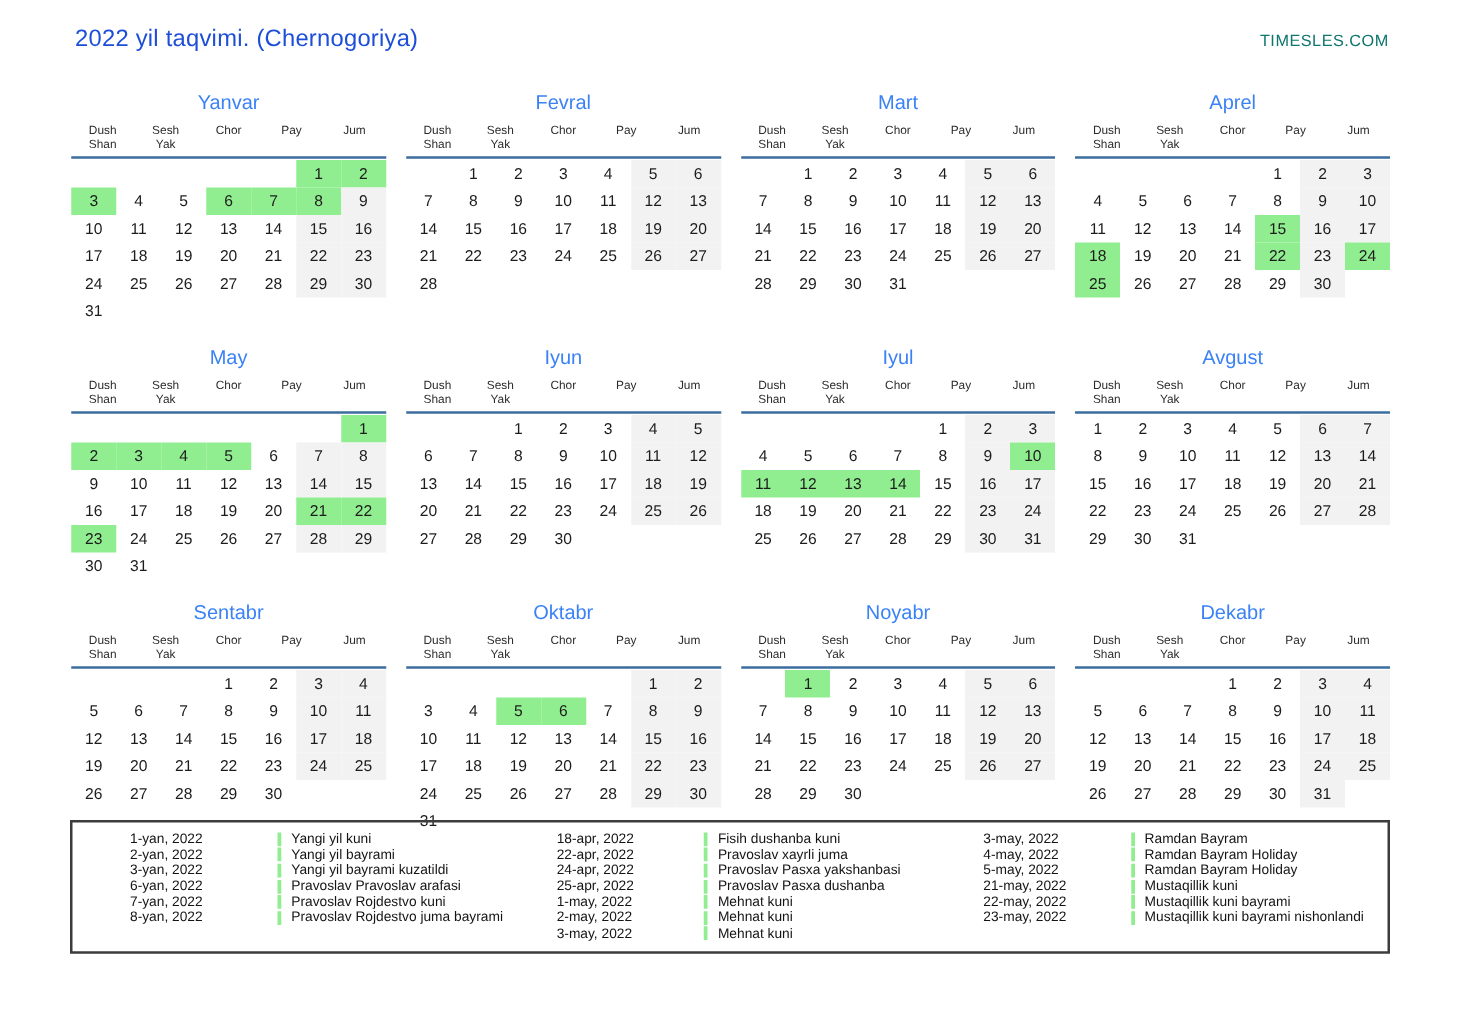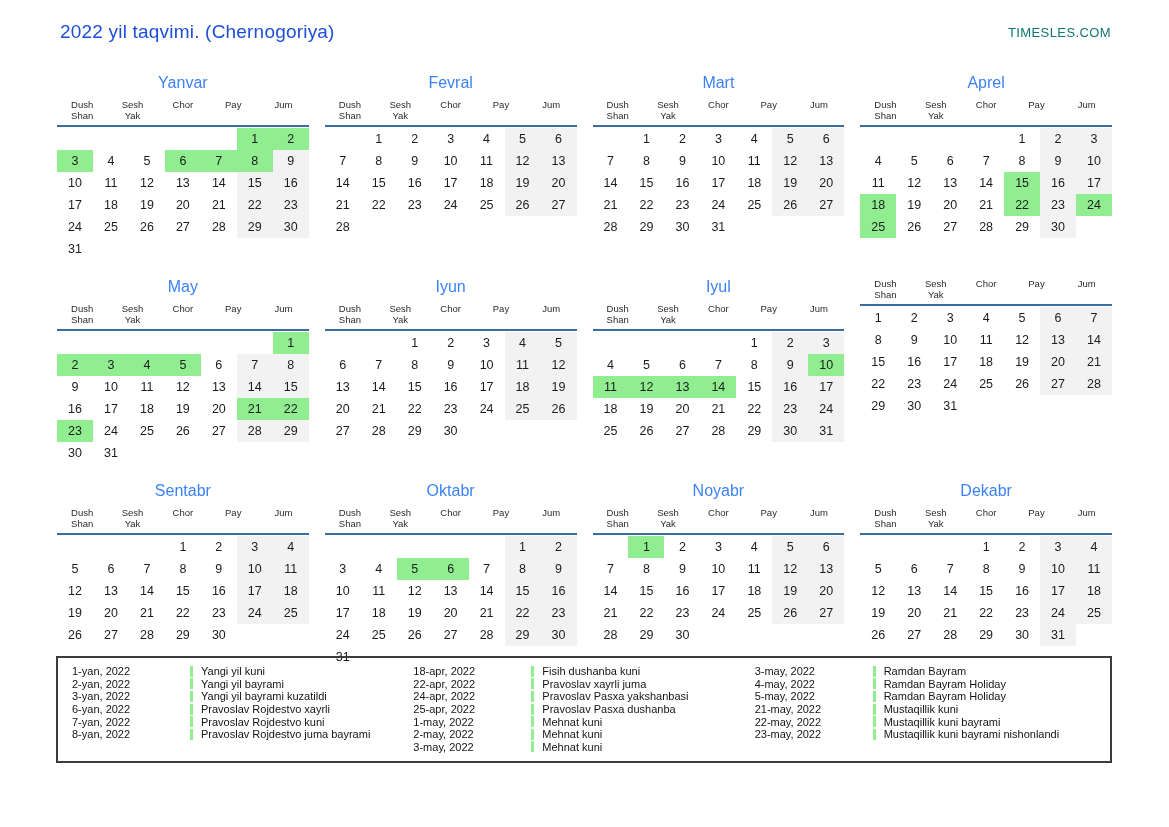--- a/index.html
+++ b/index.html
@@ -55,21 +55,21 @@
 
   
   .legend {
     position: absolute; left: 56px; right: 57px; top: 656px;
     border: 2px solid #3c3c3c;
     padding: 7px 14px 8px 14px;
     display: flex;
   }
   .legend-col { flex: 1 1 0; }
   .legend-row { display: flex; align-items: center; height: 12.6px; }
-  .legend-date { width: 118px; font-size: 11px; color: #141414; flex: 0 0 auto; }
+  .legend-date { width: 118px; font-size: 11px; color: #141414; flex: 0 0 auto; margin-left: 32px; }
   .legend-bar {
     width: 3px; height: 11px; background: #90ee90;
     margin-right: 8px; flex: 0 0 auto;
   }
   .legend-name { font-size: 11px; color: #141414; white-space: nowrap; text-align: center; }
 </style>
 </head>
 <body>
 
 <div class="page">
@@ -431,20 +431,21 @@
           <div class="day-cell">25</div>
           <div class="day-cell">26</div>
           <div class="day-cell">27</div>
           <div class="day-cell">28</div>
           <div class="day-cell">29</div>
           <div class="day-cell weekend">30</div>
           <div class="day-cell weekend">31</div>
         </div>
       </div>
       <div class="month">
+        <div class="month-title">Avgust</div>
         <div class="day-headers">
           <span>Dush</span>
           <span>Sesh</span>
           <span>Chor</span>
           <span>Pay</span>
           <span>Jum</span>
           <span>Shan</span>
           <span>Yak</span>
         </div>
         <div class="weeks">
@@ -703,21 +704,21 @@
           <span class="legend-name">Yangi yil bayrami</span>
         </div>
         <div class="legend-row">
           <span class="legend-date">3-yan, 2022</span>
           <span class="legend-bar"></span>
           <span class="legend-name">Yangi yil bayrami kuzatildi</span>
         </div>
         <div class="legend-row">
           <span class="legend-date">6-yan, 2022</span>
           <span class="legend-bar"></span>
-          <span class="legend-name">Pravoslav Rojdestvo xayrli</span>
+          <span class="legend-name">Pravoslav Pravoslav arafasi</span>
         </div>
         <div class="legend-row">
           <span class="legend-date">7-yan, 2022</span>
           <span class="legend-bar"></span>
           <span class="legend-name">Pravoslav Rojdestvo kuni</span>
         </div>
         <div class="legend-row">
           <span class="legend-date">8-yan, 2022</span>
           <span class="legend-bar"></span>
           <span class="legend-name">Pravoslav Rojdestvo juma bayrami</span>

